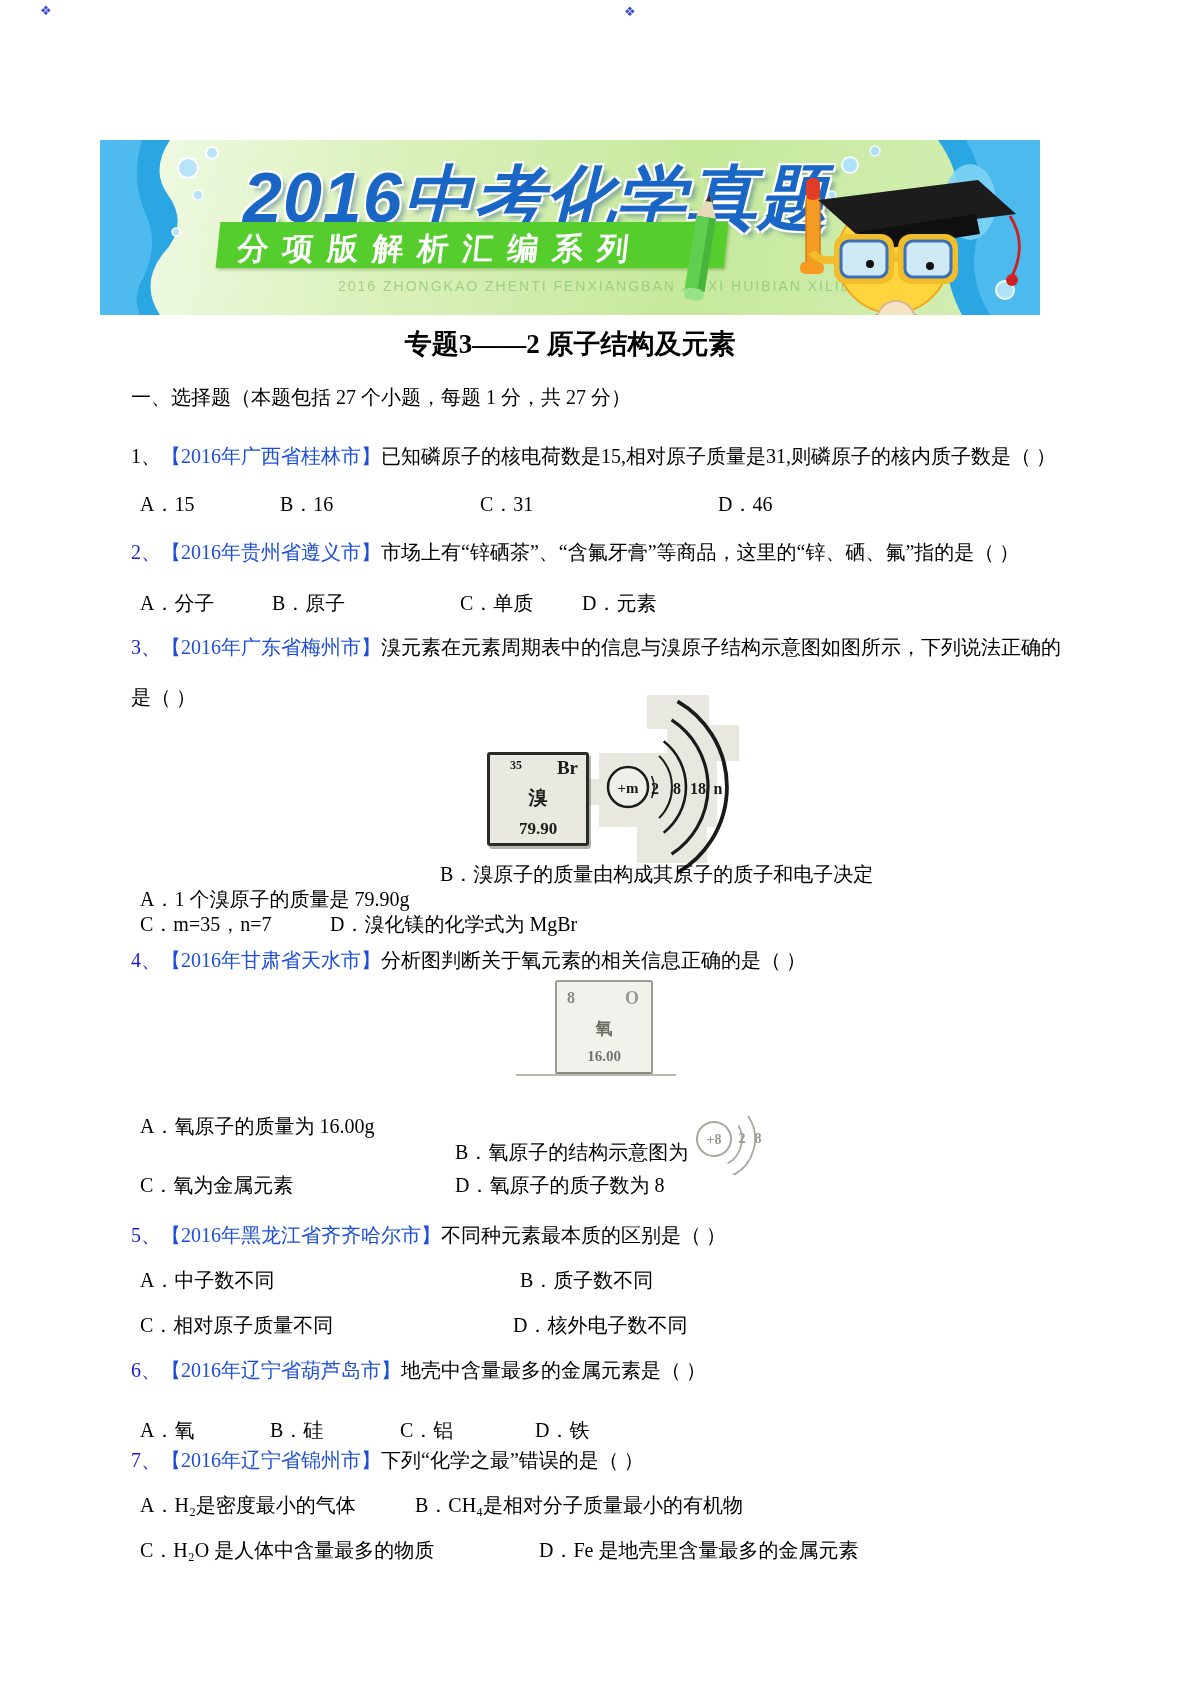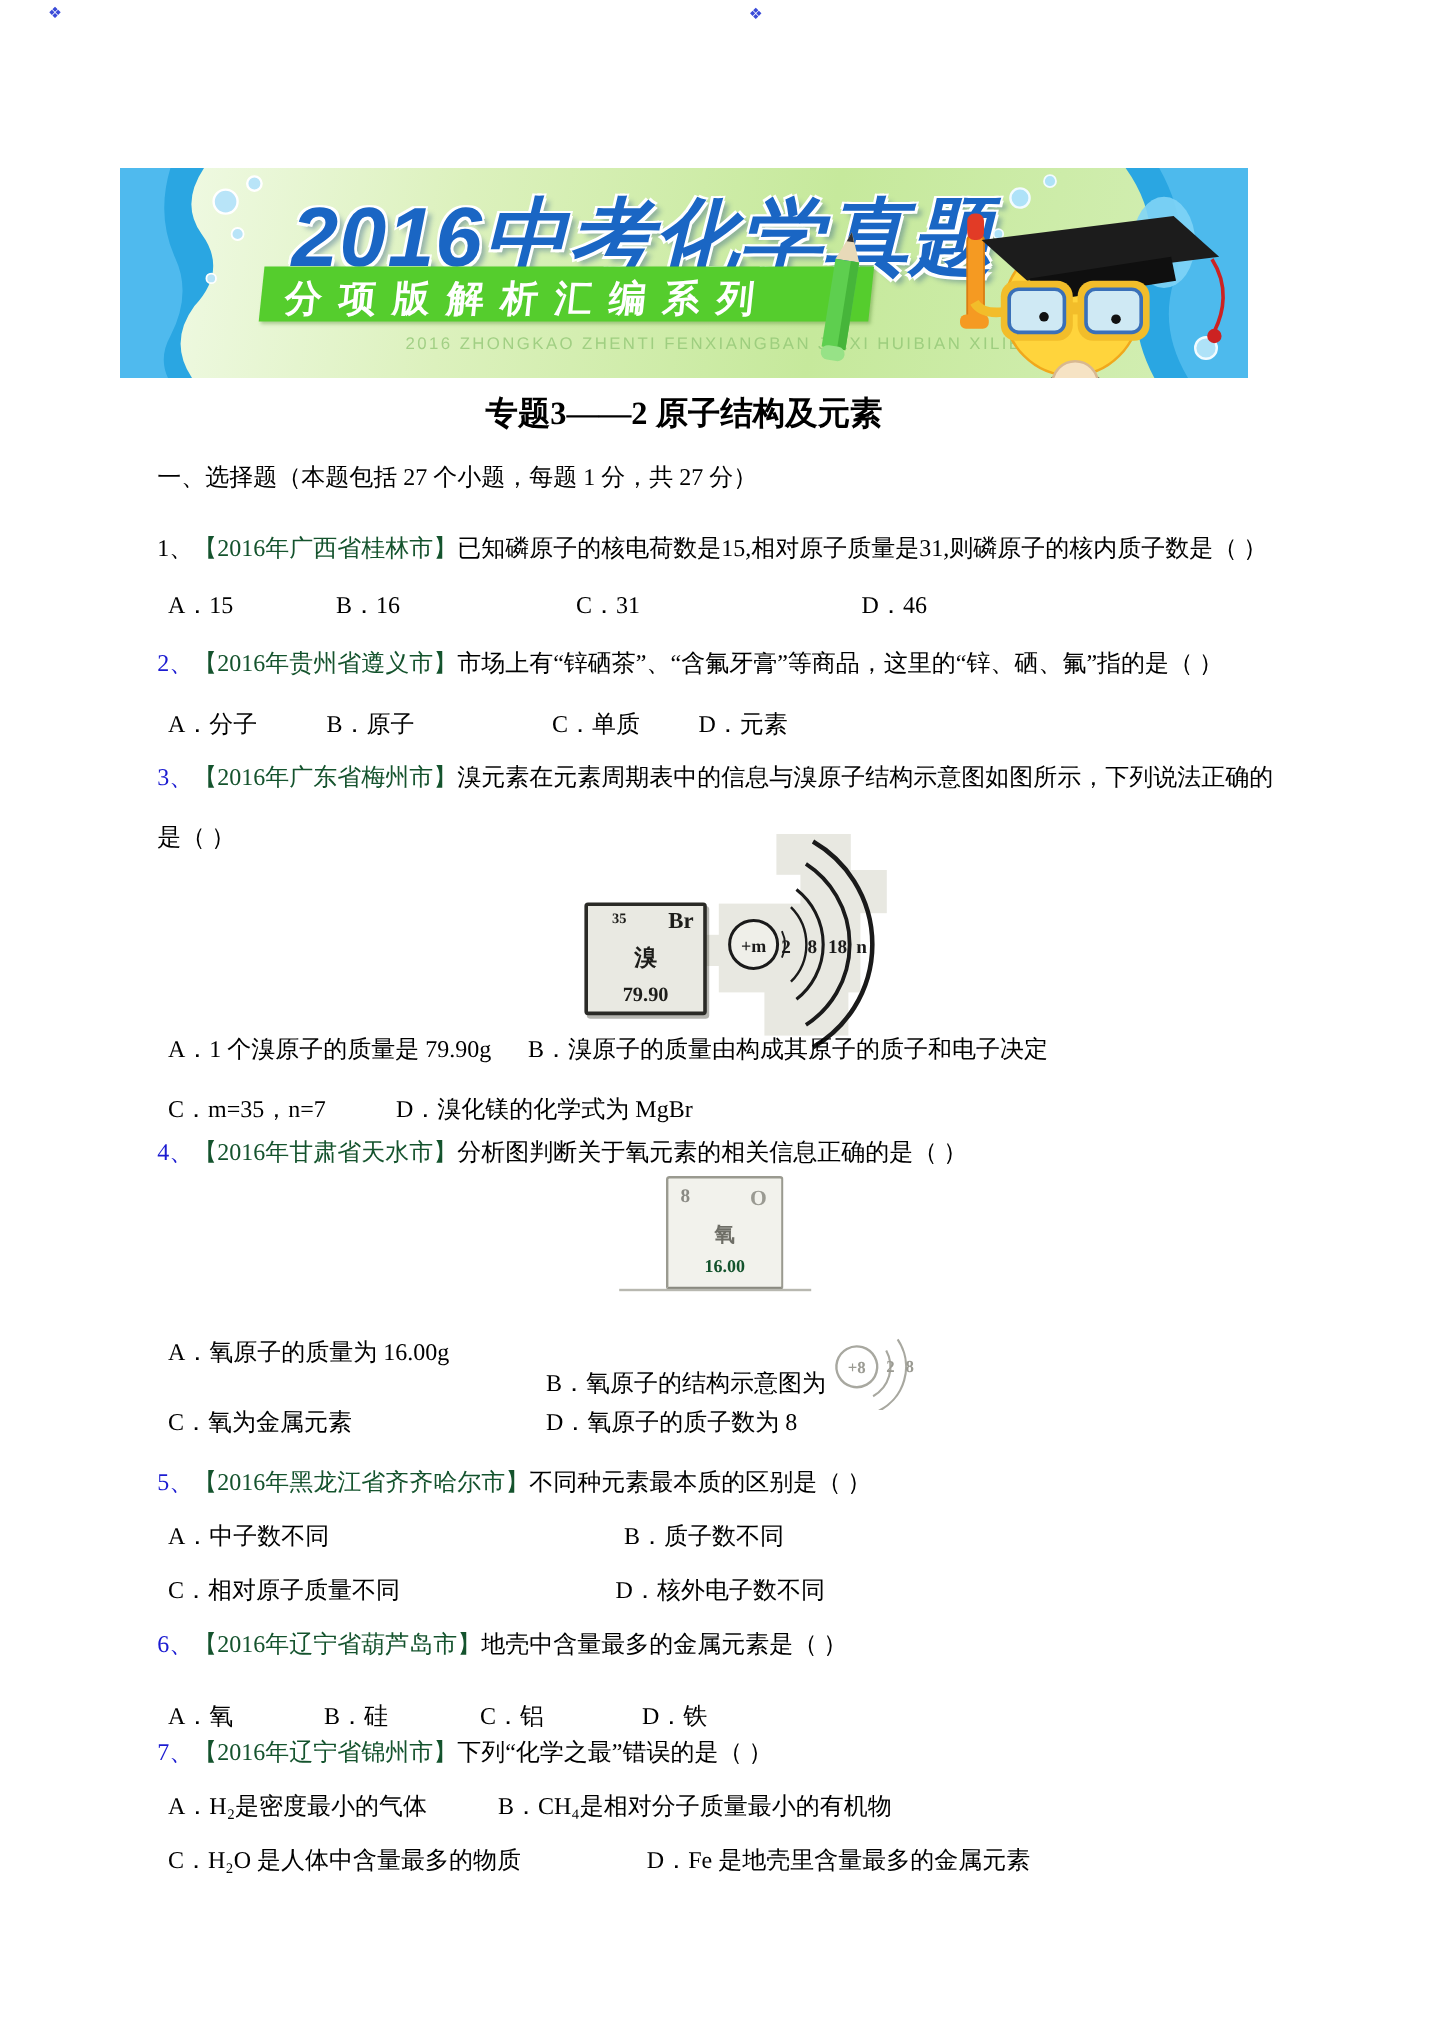--- a/index.html
+++ b/index.html
@@ -18,37 +18,37 @@
   .banner-band span{display:block;font-family:"Liberation Sans",sans-serif;color:#fff;font-size:31px;
     font-weight:bold;letter-spacing:14px;padding:6px 0 0 20px;white-space:nowrap;}
   .banner-watermark{position:absolute;left:238px;top:138px;font-family:"Liberation Sans",sans-serif;
     font-size:14px;color:#8fc573;opacity:.75;letter-spacing:2px;white-space:nowrap;}
   
   .doc-title{position:absolute;left:0;width:1140px;top:326px;text-align:center;
     font-size:27px;font-weight:bold;white-space:nowrap;}
   .line{position:absolute;left:100px;font-size:20px;white-space:nowrap;margin-left:31px;}
   .opts{position:absolute;left:140px;display:flex;font-size:20px;white-space:nowrap;}
   .opt{display:inline-block;}
-  .src{color:#14532d;}
+  .src{color:#1d4ed8;}
   .qnum{color:#1b1bd1;}
   .qnum-black{color:#000;}
   
   .fig{position:absolute;}
   .el-cell{position:absolute;border:3px solid #2a2a26;border-radius:3px;background:#e9e9e2;
     box-shadow:2px 3px 0 rgba(90,90,80,.45);}
   .el-cell span{position:absolute;font-weight:bold;color:#1d1d1a;}
   .cell-num{left:20px;top:3px;font-size:12px;}
   .cell-sym{right:8px;top:2px;font-size:19px;}
   .cell-name{left:0;right:0;top:30px;text-align:center;font-size:19px;}
   .cell-mass{left:0;right:0;bottom:4px;text-align:center;font-size:17px;}
   .el-cell.gray{border:2px solid #9a9a90;background:#f2f2ec;box-shadow:none;border-bottom:3px solid #8a8a80;}
   .el-cell.gray .cell-num{color:#8a8a84;font-size:16px;left:10px;top:7px;}
   .el-cell.gray .cell-sym{color:#9a9a92;font-size:18px;right:12px;top:6px;}
   .el-cell.gray .cell-name{color:#6e6e66;font-size:17px;top:35px;}
-  .el-cell.gray .cell-mass{color:#14532d;font-size:15px;bottom:7px;}
+  .el-cell.gray .cell-mass{color:#737373;font-size:15px;bottom:7px;}
   .under-line{position:absolute;background:#b8b8b0;height:2px;}
   .mini-shell{vertical-align:-16px;margin-left:6px;}
 </style>
 </head>
 <body>
 
 <div class="page">
 
   <span class="mark" style="left:40px;top:3px;">❖</span>
   <span class="mark" style="left:624px;top:4px;">❖</span>
@@ -159,21 +159,21 @@
     </svg>
     <div class="el-cell" style="left:0;top:57px;width:96px;height:88px;">
       <span class="cell-num">35</span>
       <span class="cell-sym">Br</span>
       <span class="cell-name">溴</span>
       <span class="cell-mass">79.90</span>
     </div>
   </div>
 
   <div class="opts" style="top:861px;">
-    <span class="opt" style="width:300px;">A．1 个溴原子的质量是 79.90g</span>
+    <span class="opt" style="width:300px;margin-top:25px;">A．1 个溴原子的质量是 79.90g</span>
     <span class="opt">B．溴原子的质量由构成其原子的质子和电子决定</span>
   </div>
   <div class="opts" style="top:911px;">
     <span class="opt" style="width:190px;">C．m=35，n=7</span>
     <span class="opt">D．溴化镁的化学式为 MgBr</span>
   </div>
 
   <div class="line" style="top:947px;">
     <span class="qnum">4、</span><span class="src">【2016年甘肃省天水市】</span><span>分析图判断关于氧元素的相关信息正确的是（      ）</span>
   </div>

